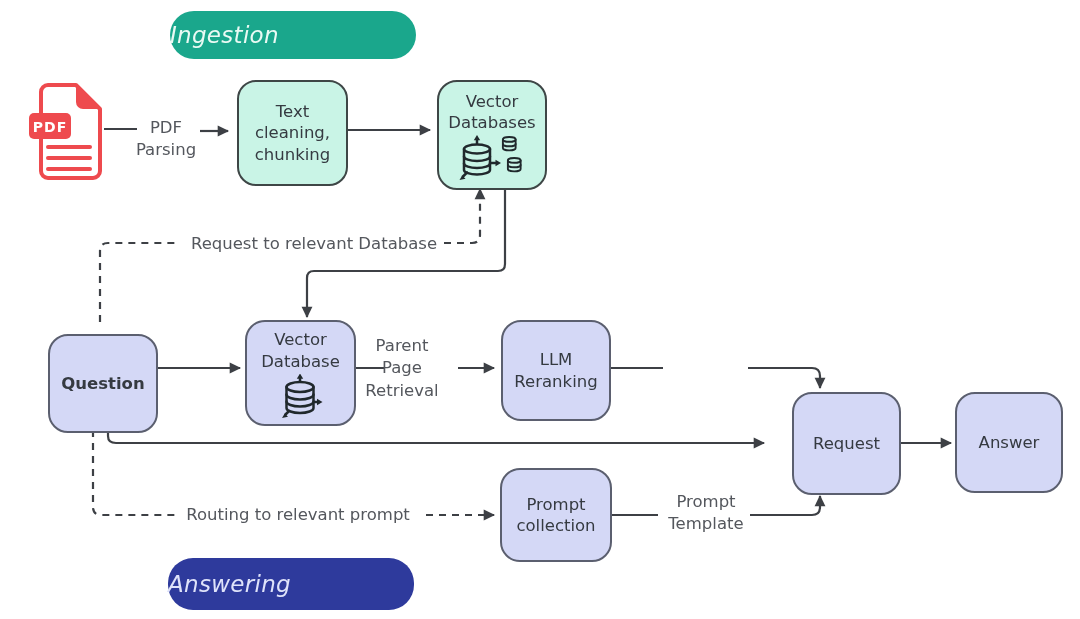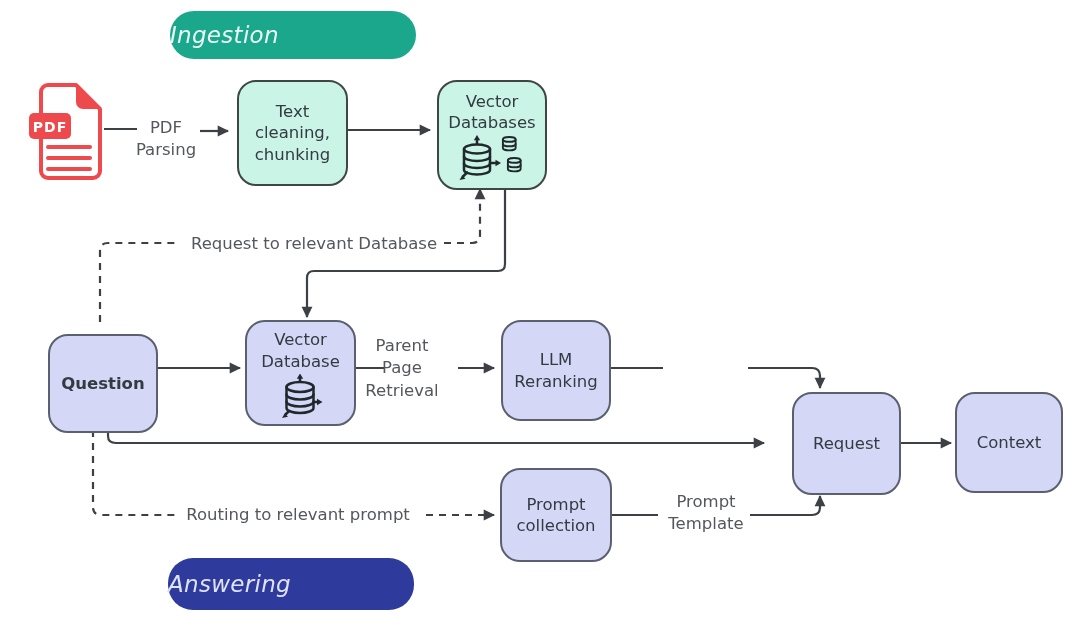--- a/index.html
+++ b/index.html
@@ -156,21 +156,21 @@
   <div class="box lav" style="left:501px;top:320px;width:106px;height:97px;">
     <span>LLM
 Reranking</span>
   </div>
 
   <div class="box lav" style="left:768px;top:392px;width:105px;height:99px;margin-left:24px;">
     <span>Request</span>
   </div>
 
   <div class="box lav" style="left:955px;top:392px;width:104px;height:97px;">
-    <span>Context</span>
+    <span>Answer</span>
   </div>
 
   <div class="box lav" style="left:500px;top:468px;width:108px;height:90px;">
     <span>Prompt
 collection</span>
   </div>
 
   <div class="lbl" style="left:118px;top:117px;width:96px;">PDF
 Parsing</div>
   <div class="lbl" style="left:180px;top:233px;width:268px;">Request to relevant Database</div>

